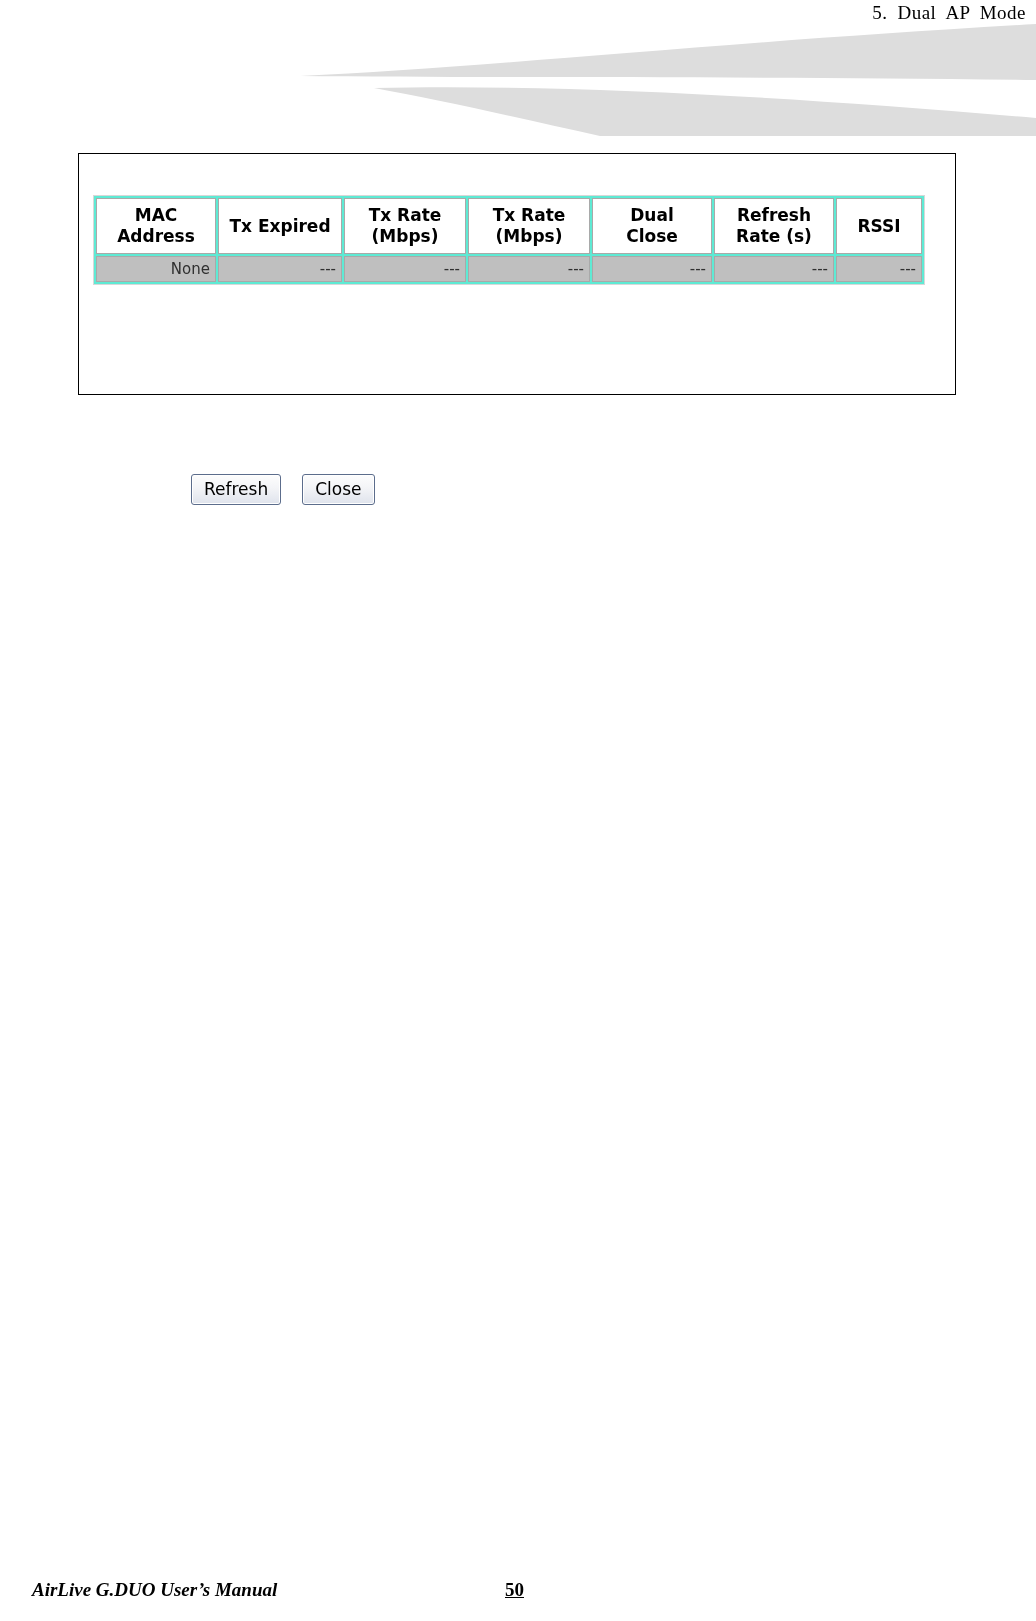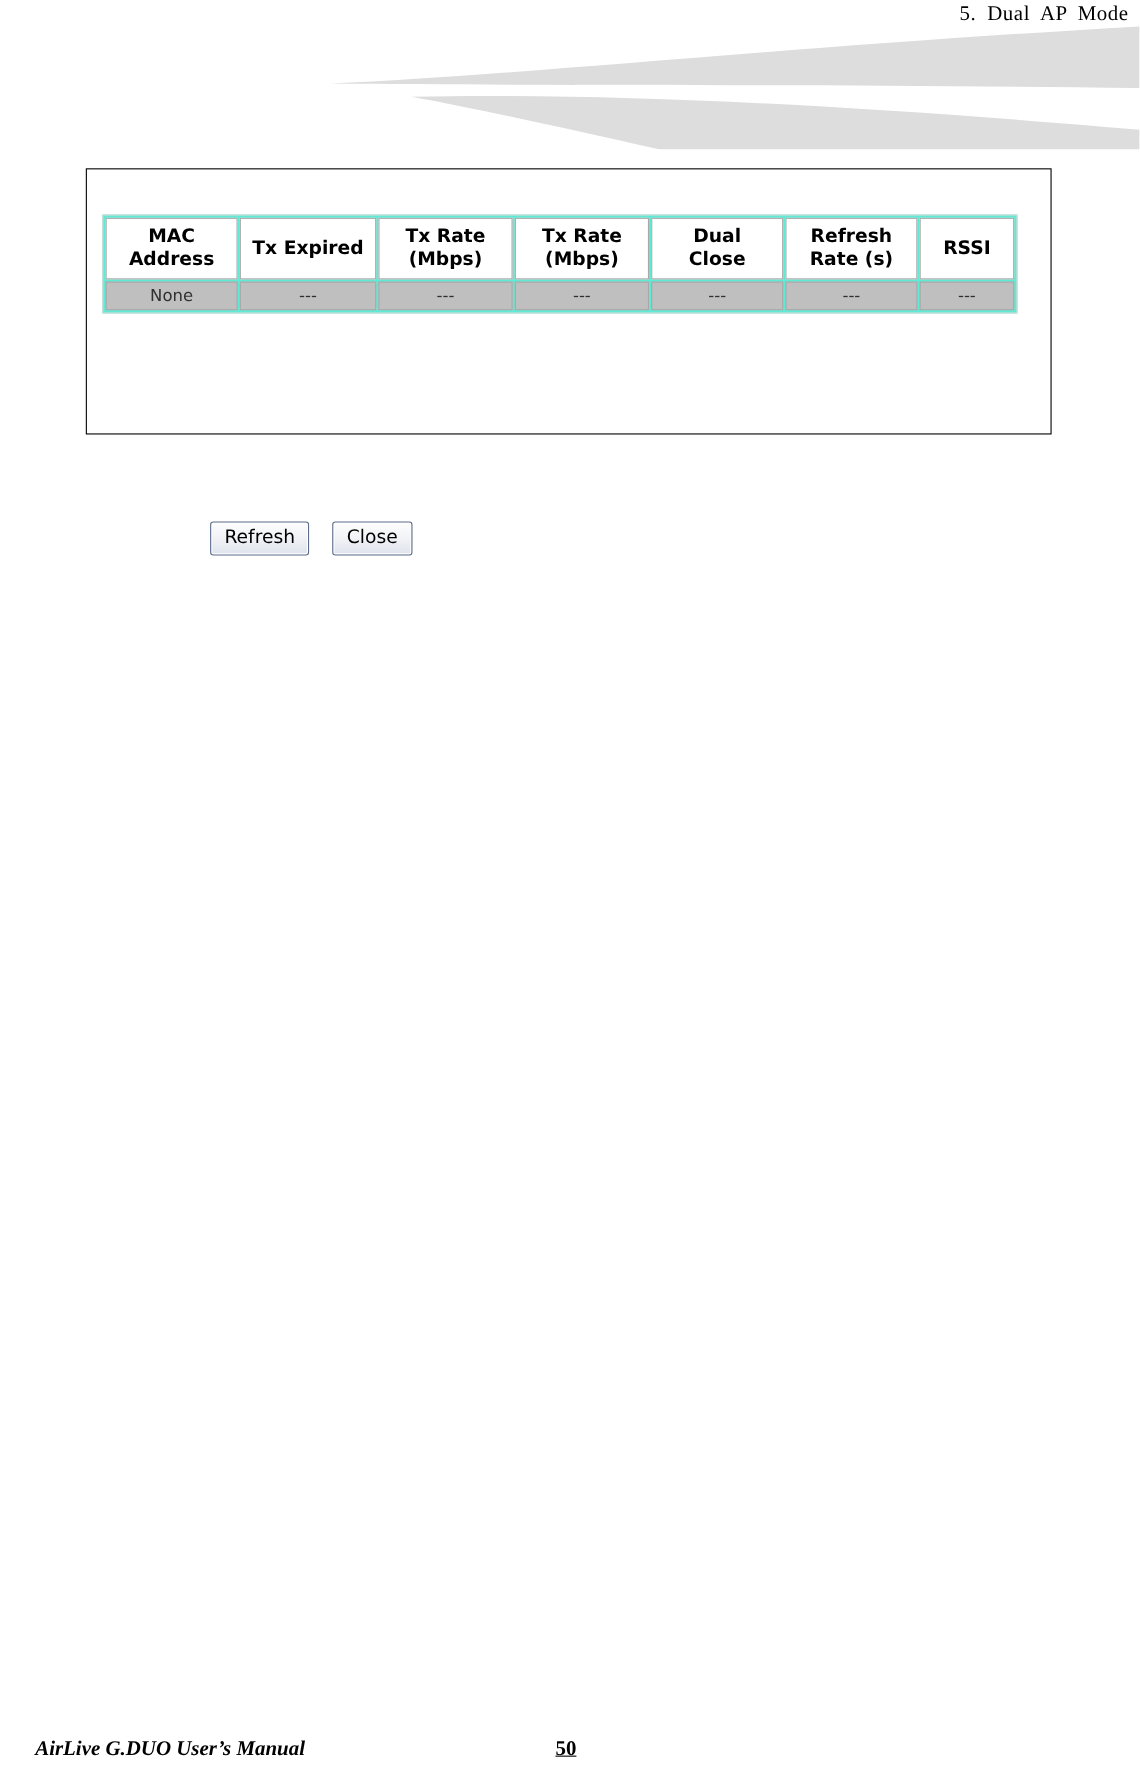--- a/index.html
+++ b/index.html
@@ -111,21 +111,21 @@
     vertical-align: middle;
     height: 44px;
     box-sizing: border-box;
   }
   .sta-table td {
     background: #bfbfbf;
     border: 1px solid #a9a9a9;
     font-family: "DejaVu Sans", sans-serif;
     font-size: 15px;
     color: #303030;
-    text-align: center;
+    text-align: right;
     padding: 3px 5px;
     height: 26px;
     box-sizing: border-box;
     white-space: nowrap;
     overflow: hidden;
   }
 
   .col-mac    { width: 120px; }
   .col-txpkt  { width: 124px; }
   .col-txr1   { width: 122px; }

